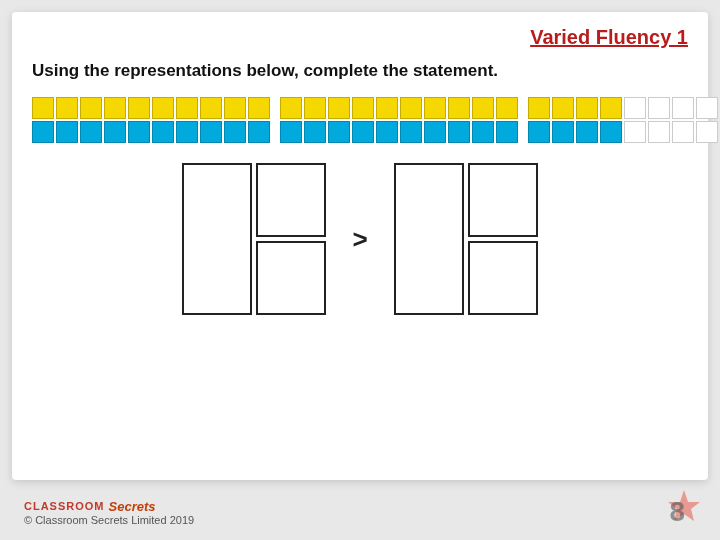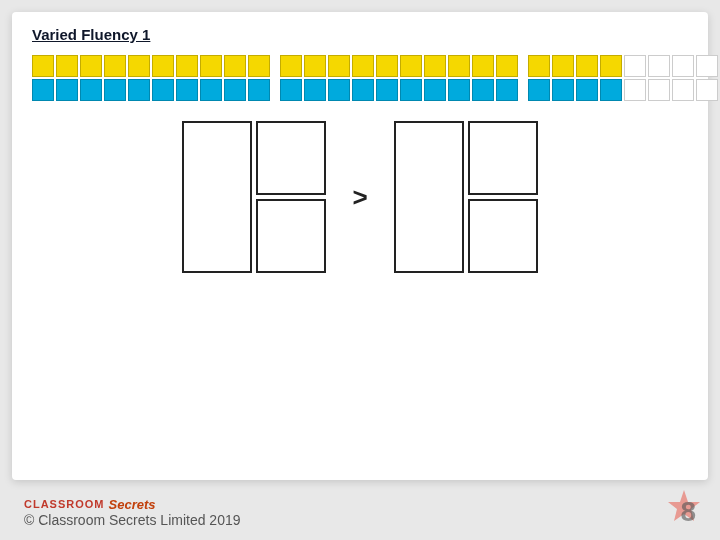--- a/index.html
+++ b/index.html
@@ -25,25 +25,25 @@
       left: 12px;
       right: 12px;
       bottom: 60px;
       background: #fff;
       border-radius: 4px;
       box-shadow: 0 2px 8px rgba(0,0,0,0.15);
       padding: 14px 20px 20px 20px;
     }
 
     .page-title {
-      text-align: left;
-      font-size: 15px;
+      text-align: right;
+      font-size: 20px;
       font-weight: bold;
       text-decoration: underline;
-      color: #0f172a;
+      color: #b91c1c;
       margin-bottom: 12px;
     }
 
     .instruction {
       font-size: 17px;
       font-weight: bold;
       color: #111;
       margin-bottom: 16px;
     }
 
@@ -105,21 +105,21 @@
       font-weight: bold;
       color: #222;
       padding: 0 6px;
     }
 
     
     .bottom-bar {
       position: absolute;
       bottom: 0;
       left: 12px;
-      right: 12px;
+      right: 23px;
       height: 56px;
       display: flex;
       align-items: center;
       justify-content: space-between;
       padding: 0 12px;
     }
 
     .logo-area {
       display: flex;
       flex-direction: column;
@@ -141,21 +141,21 @@
     }
 
     .logo-secrets {
       font-size: 13px;
       font-style: italic;
       font-weight: bold;
       color: #c2410c;
     }
 
     .logo-sub {
-      font-size: 14px;
+      font-size: 11px;
       color: #555;
     }
 
     .page-number {
       font-size: 28px;
       font-weight: bold;
       color: #555;
       opacity: 0.6;
     }
 
@@ -191,20 +191,21 @@
 
     <text x="90" y="290" font-size="9" fill="#888" opacity="0.4">99 98 97 96 95</text>
     <text x="90" y="302" font-size="9" fill="#888" opacity="0.4">94 93 92 91 90</text>
     <text x="90" y="450" font-size="9" fill="#888" opacity="0.4">99 98 97 96 95</text>
     <text x="90" y="462" font-size="9" fill="#888" opacity="0.4">94 93 92 91 90</text>
   </svg>
 </div>
 
 <div class="main-card">
   <div class="page-title">Varied Fluency 1</div>
+  <div class="instruction">Using the representations below, complete the statement.</div>
 
   <div class="tiles-section">
 
     <div class="tile-group">
       <div class="tile-row">
         <div class="tile tile-yellow"></div>
         <div class="tile tile-yellow"></div>
         <div class="tile tile-yellow"></div>
         <div class="tile tile-yellow"></div>
         <div class="tile tile-yellow"></div>

